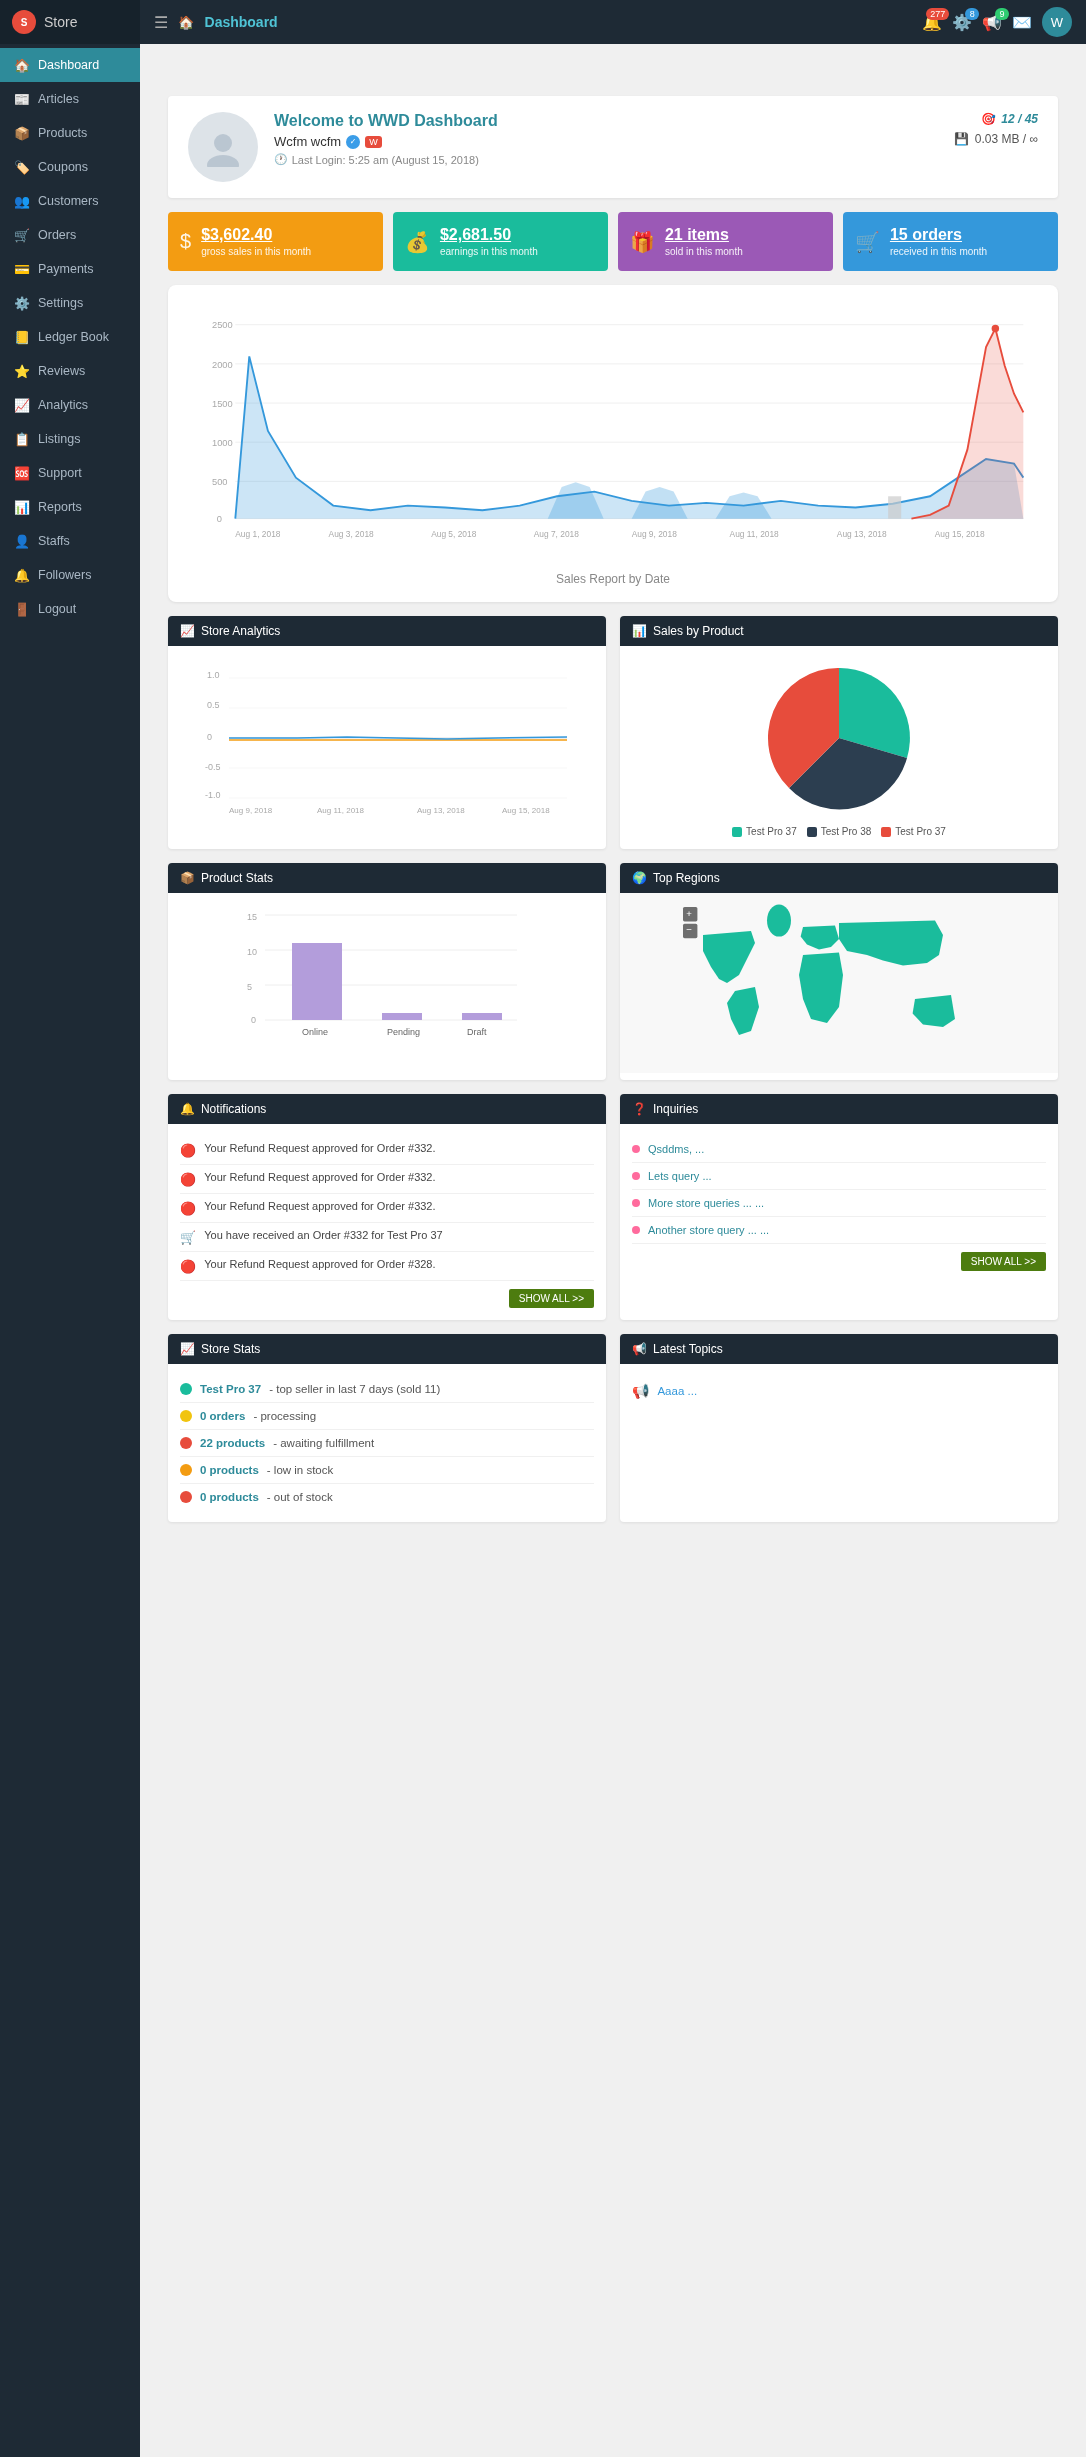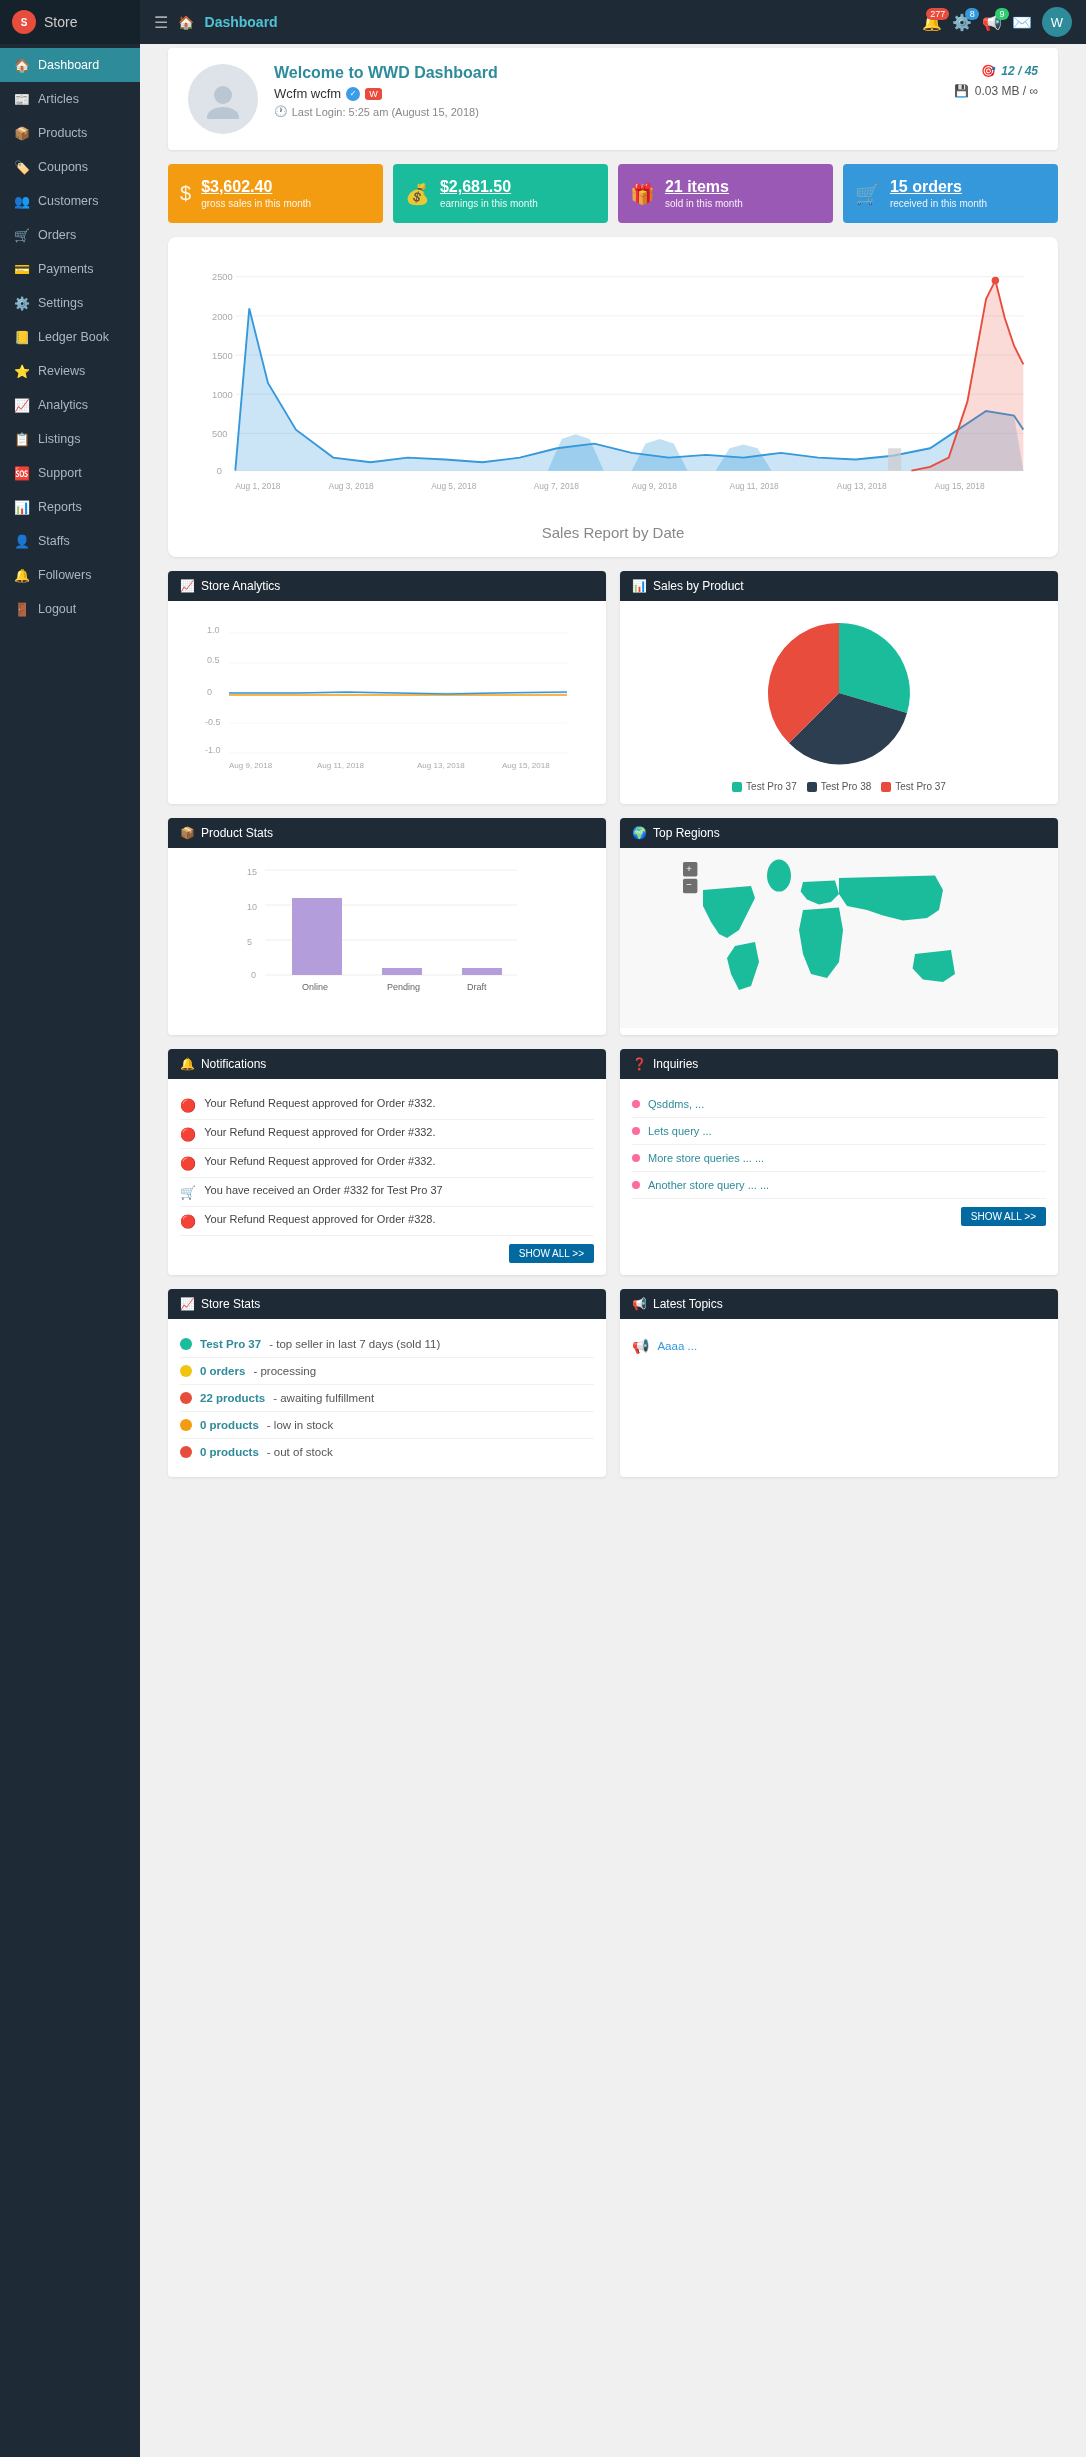--- a/index.html
+++ b/index.html
@@ -65,21 +65,21 @@
     .badge-count.green { background: #2ecc71; }
     .topbar-avatar {
       width: 30px; height: 30px; border-radius: 50%;
       background: #2e8b9a; display: flex; align-items: center; justify-content: center;
       color: white; font-size: 13px;
     }
 
     
     #main {
       flex: 1;
-      margin-top: 20px;
+      margin-top: 68px;
       padding: 28px;
       background: #f0f0f0;
       overflow-y: auto;
     }
 
     
     .welcome-card {
       background: white;
       border-radius: 4px;
       padding: 16px 20px;
@@ -131,21 +131,21 @@
     .stat-label { font-size: 10px; opacity: 0.9; margin-top: 2px; }
 
     
     .chart-section {
       background: white;
       border-radius: 8px;
       padding: 16px;
       margin-bottom: 14px;
       box-shadow: 0 1px 3px rgba(0,0,0,0.08);
     }
-    .chart-title { font-size: 15px; color: #888; text-align: center; margin-top: 8px; }
+    .chart-title { font-size: 12px; color: #888; text-align: center; margin-top: 8px; }
 
     
     .two-col { display: grid; grid-template-columns: 1fr 1fr; gap: 14px; margin-bottom: 14px; }
     .panel {
       background: white;
       border-radius: 4px;
       overflow: hidden;
       box-shadow: 0 1px 3px rgba(0,0,0,0.08);
     }
     .panel-header {
@@ -182,21 +182,21 @@
       font-size: 11px;
       color: #444;
     }
     .inquiry-item:last-child { border-bottom: none; }
     .inquiry-dot { width: 8px; height: 8px; border-radius: 50%; background: #ff6b9d; flex-shrink: 0; }
 
     .show-all-btn {
       display: flex; justify-content: flex-end; margin-top: 8px;
     }
     .show-all-btn button {
-      background: #0369a1; color: white; border: none;
+      background: #4d7c0f; color: white; border: none;
       padding: 4px 10px; font-size: 10px; cursor: pointer; border-radius: 2px;
     }
 
     
     .store-stat-item {
       display: flex; align-items: center; gap: 8px;
       padding: 7px 0;
       border-bottom: 1px solid #f0f0f0;
       font-size: 11.5px;
       color: #555;

